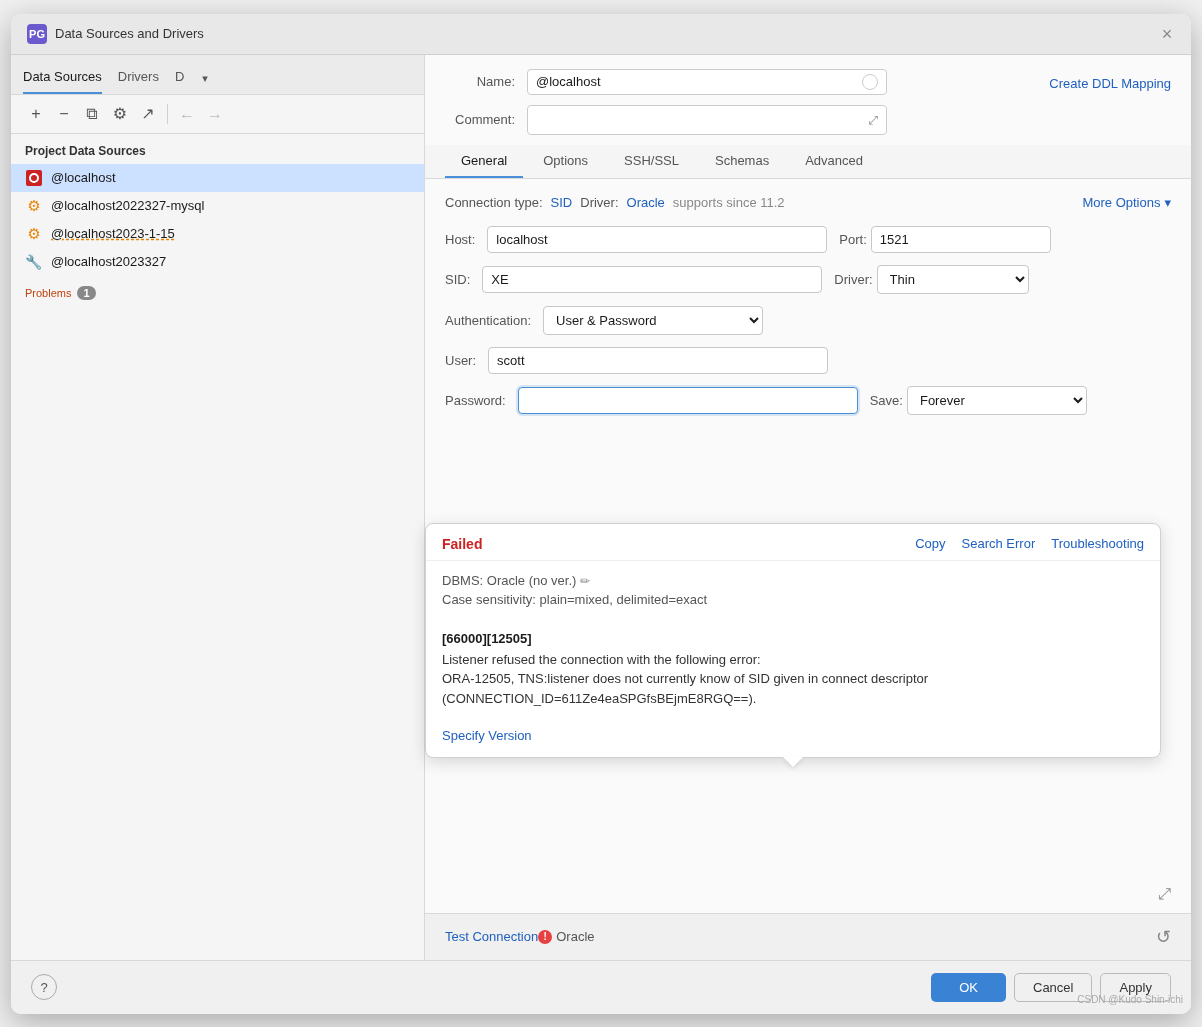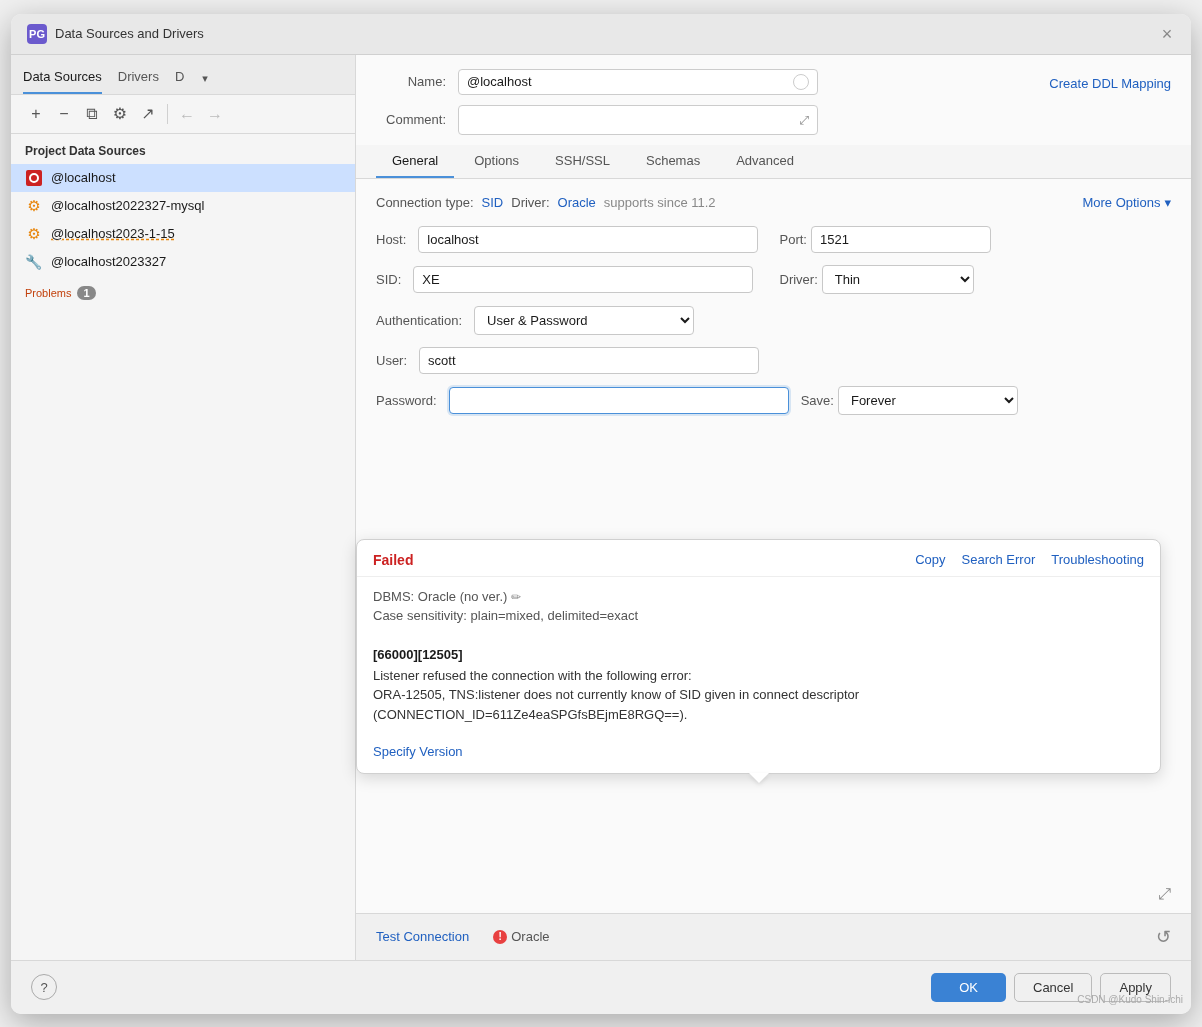--- a/index.html
+++ b/index.html
@@ -58,21 +58,21 @@
       font-size: 18px;
       line-height: 16px;
       text-align: center;
     }
     .main-content {
       display: flex;
       flex: 1;
       overflow: hidden;
     }
     .sidebar {
-      width: 345px;
+      width: 414px;
       background: #f5f5f5;
       border-right: 1px solid #d8d8d8;
       display: flex;
       flex-direction: column;
       padding: 0;
     }
     .sidebar-tabs {
       display: flex;
       align-items: center;
       padding: 8px 12px 0;
@@ -306,21 +306,21 @@
     }
     .form-input-password {
       border-color: #4a90d9;
       box-shadow: 0 0 0 2px rgba(74,144,217,0.2);
     }
     
     .error-popup {
       position: absolute;
       left: 0;
       right: 30px;
-      top: 360px;
+      top: 344px;
       background: white;
       border: 1px solid #d0d0d0;
       border-radius: 8px;
       box-shadow: 0 4px 16px rgba(0,0,0,0.15);
       z-index: 100;
       padding: 0;
       overflow: visible;
     }
     .error-popup::after {
       content: '';
@@ -381,21 +381,21 @@
       color: #2060c0;
       cursor: pointer;
       padding: 8px 16px 14px;
       display: inline-block;
     }
     .bottom-bar {
       padding: 12px 20px;
       display: flex;
       align-items: center;
       justify-content: center;
-      gap: 24px;
+      gap: 0;
       border-top: 1px solid #d8d8d8;
       background: #f0f0f0;
       position: relative;
     }
     .test-connection-link {
       font-size: 13px;
       color: #2060c0;
       cursor: pointer;
     }
     .test-status {

